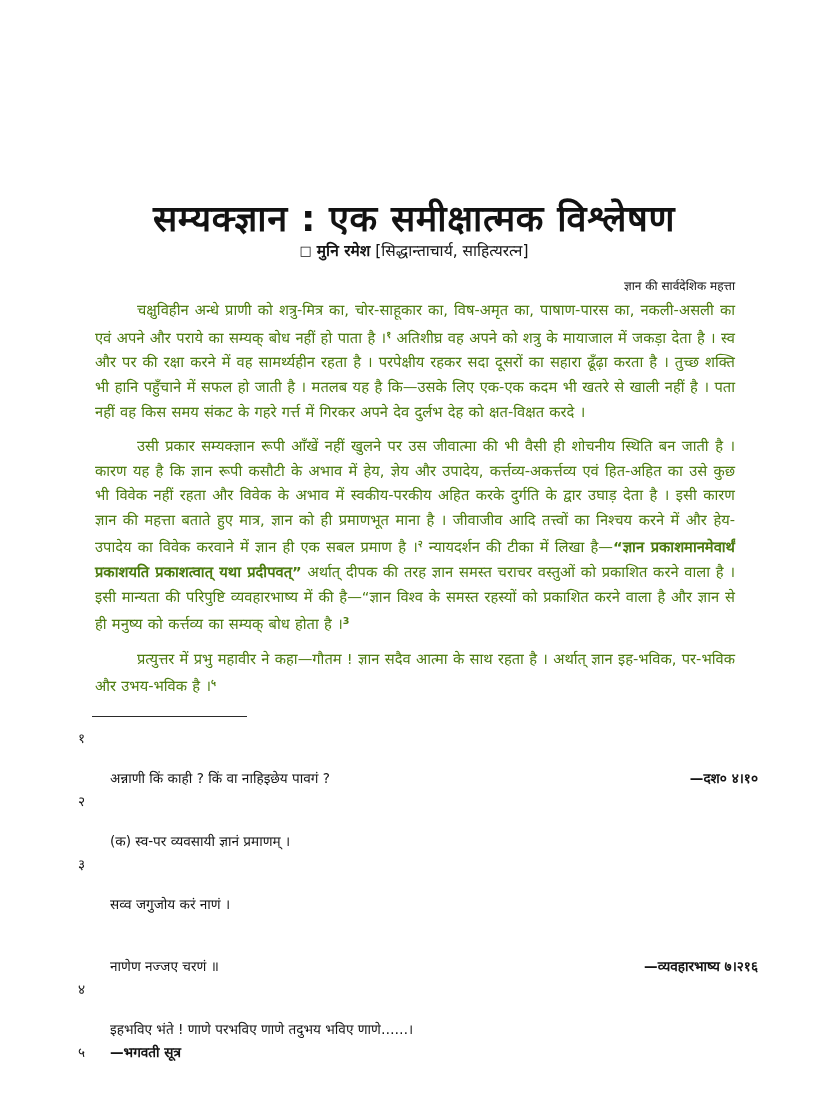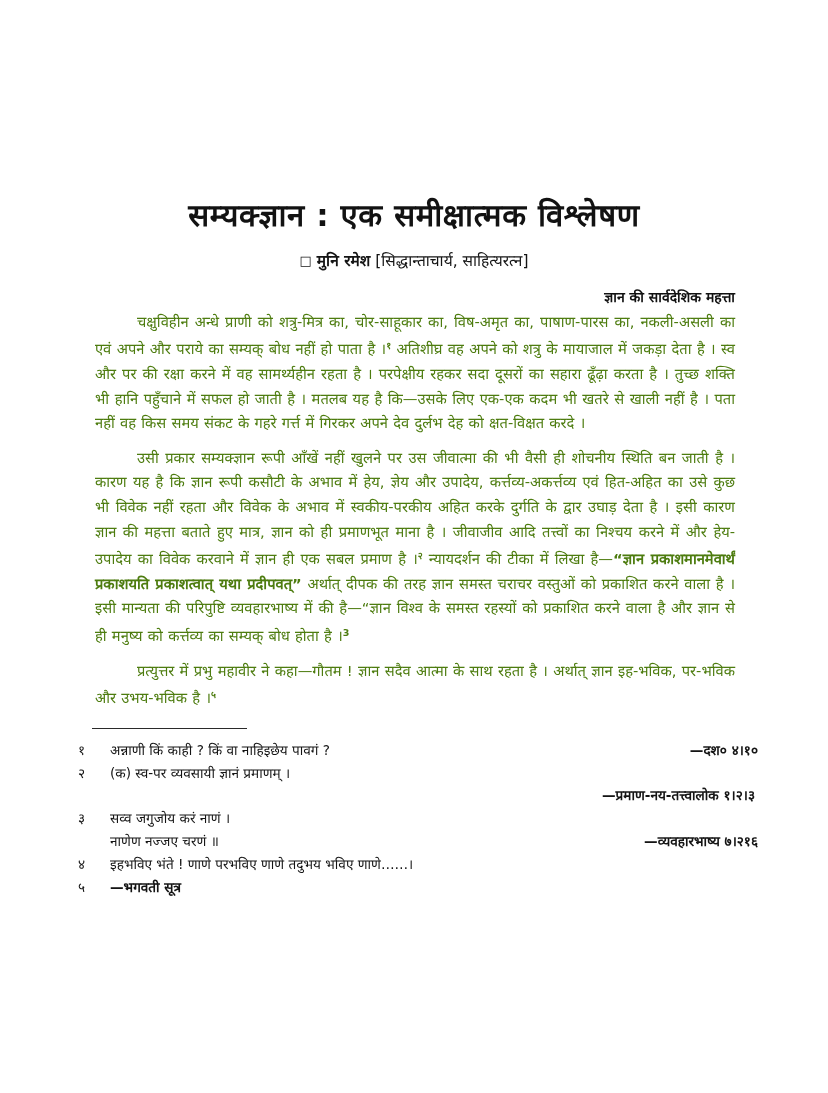--- a/index.html
+++ b/index.html
@@ -26,26 +26,26 @@
   }
 
   
   .title-block {
     margin-top: 196px;
     text-align: center;
     padding: 0 70px;
   }
   .doc-title {
     font-family: "DejaVu Sans", sans-serif;
-    font-size: 31px;
+    font-size: 36px;
     font-weight: 700;
     letter-spacing: 0.6px;
     line-height: 1.25;
     color: #121212;
-    margin: 16px;
+    margin: 0;
     white-space: nowrap;
   }
 
   .byline {
     text-align: center;
     font-family: "DejaVu Sans", sans-serif;
     font-size: 15.5px;
     color: #141414;
     line-height: 1.3;
   }
@@ -60,22 +60,22 @@
   .byline .credentials {
     font-weight: 400;
   }
 
   
   .section-heading {
     margin: 16px 0 4px 0;
     padding-right: 93px;
     text-align: right;
     font-family: "DejaVu Sans", sans-serif;
-    font-size: 14px;
-    font-weight: 700;
+    font-size: 12px;
+    font-weight: 400;
     color: #111111;
   }
 
   
   .body-col {
     padding: 0 93px 0 95px;
   }
   p.para {
     margin: 0;
     font-family: "DejaVu Sans", sans-serif;
@@ -130,20 +130,21 @@
   }
   .fn-body {
     flex: 1 1 auto;
     display: flex;
     justify-content: space-between;
     align-items: baseline;
     gap: 14px;
   }
   .fn-text {
     flex: 1 1 auto;
+    margin-top: 40px;
   }
   .fn-src {
     flex: 0 0 auto;
     font-weight: 700;
     white-space: nowrap;
   }
   .fn-src-line {
     text-align: right;
     font-weight: 700;
     padding-right: 3px;
@@ -186,21 +187,20 @@
         <div class="fn-src">—दश० ४।१०</div>
       </div>
     </div>
 
     <div class="fn-row">
       <div class="fn-num">२</div>
       <div class="fn-body">
         <div class="fn-text">(क) स्व-पर व्यवसायी ज्ञानं प्रमाणम् ।</div>
       </div>
     </div>
-    <div class="fn-src-line">—प्रमाण-नय-तत्त्वालोक १।२।३</div>
 
     <div class="fn-row">
       <div class="fn-num">३</div>
       <div class="fn-body">
         <div class="fn-text">सव्व जगुजोय करं नाणं ।</div>
       </div>
     </div>
     <div class="fn-row">
       <div class="fn-num"></div>
       <div class="fn-body">

